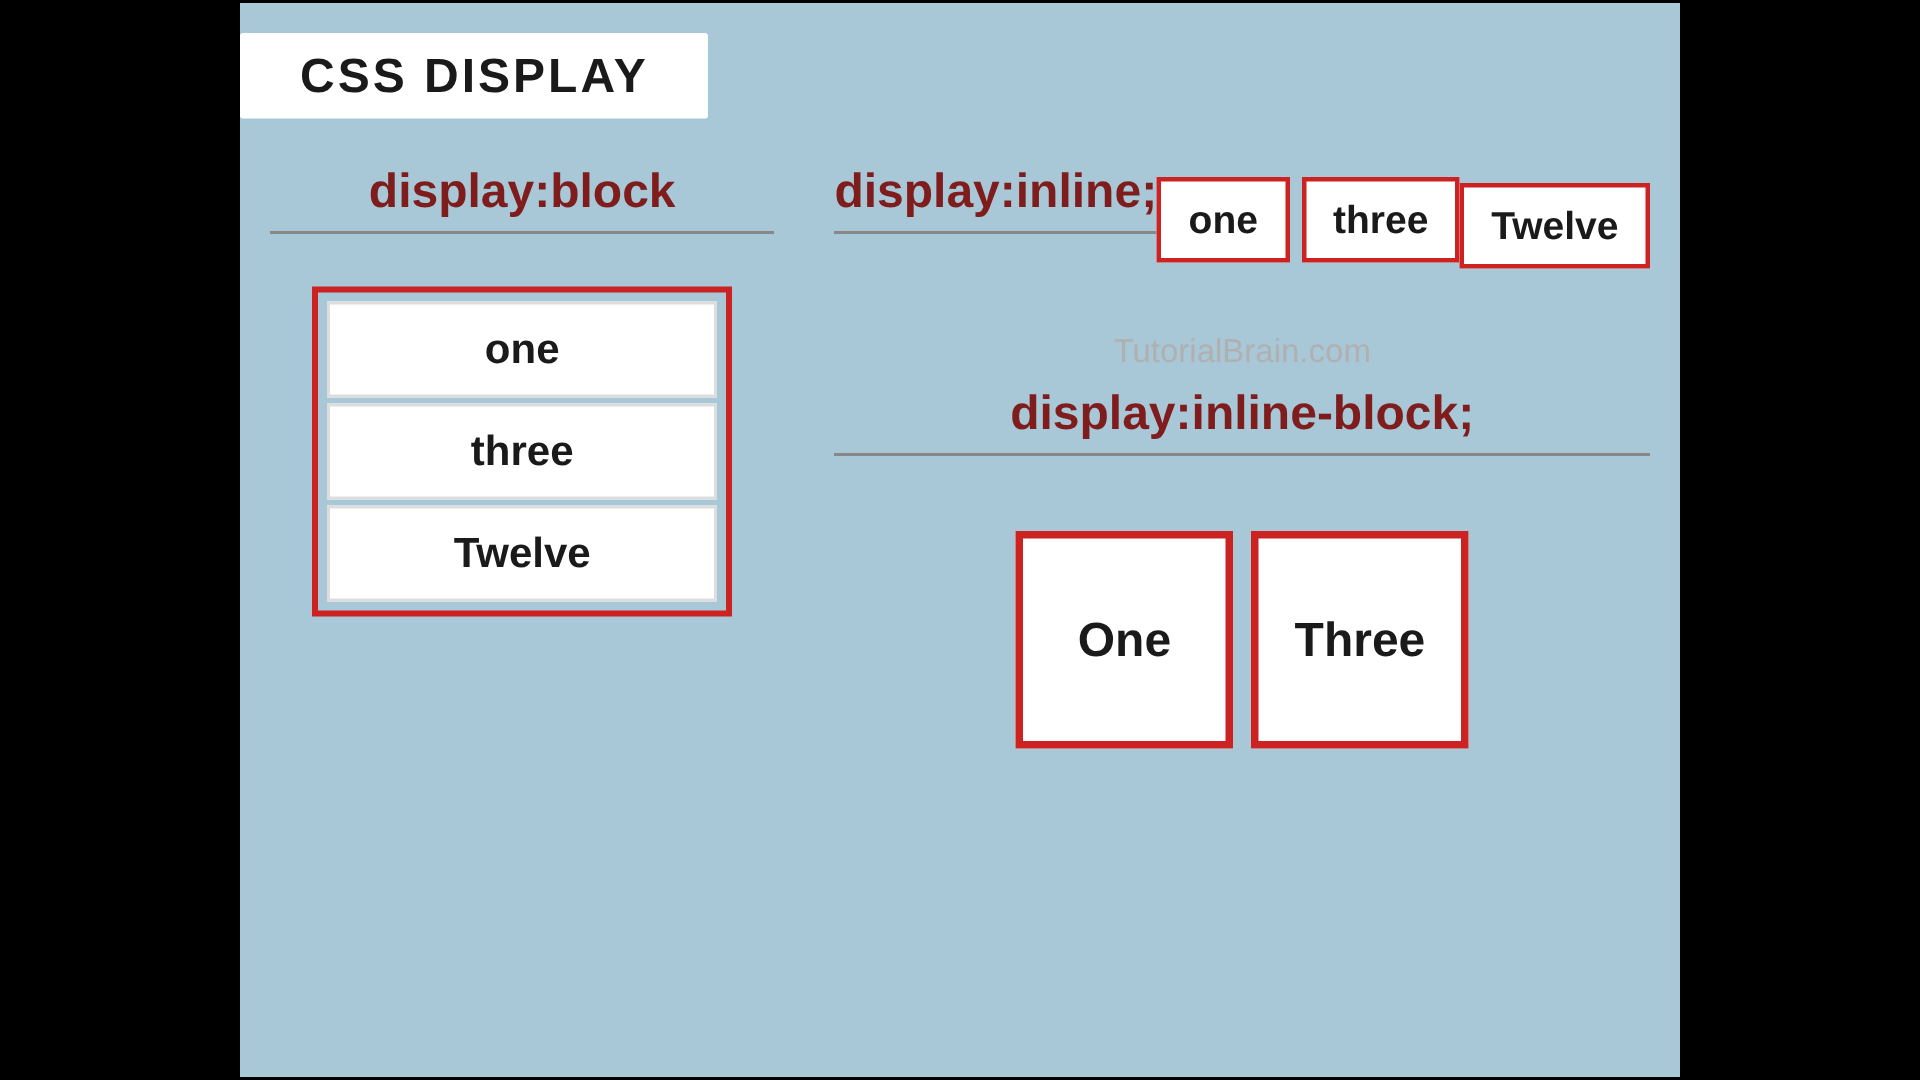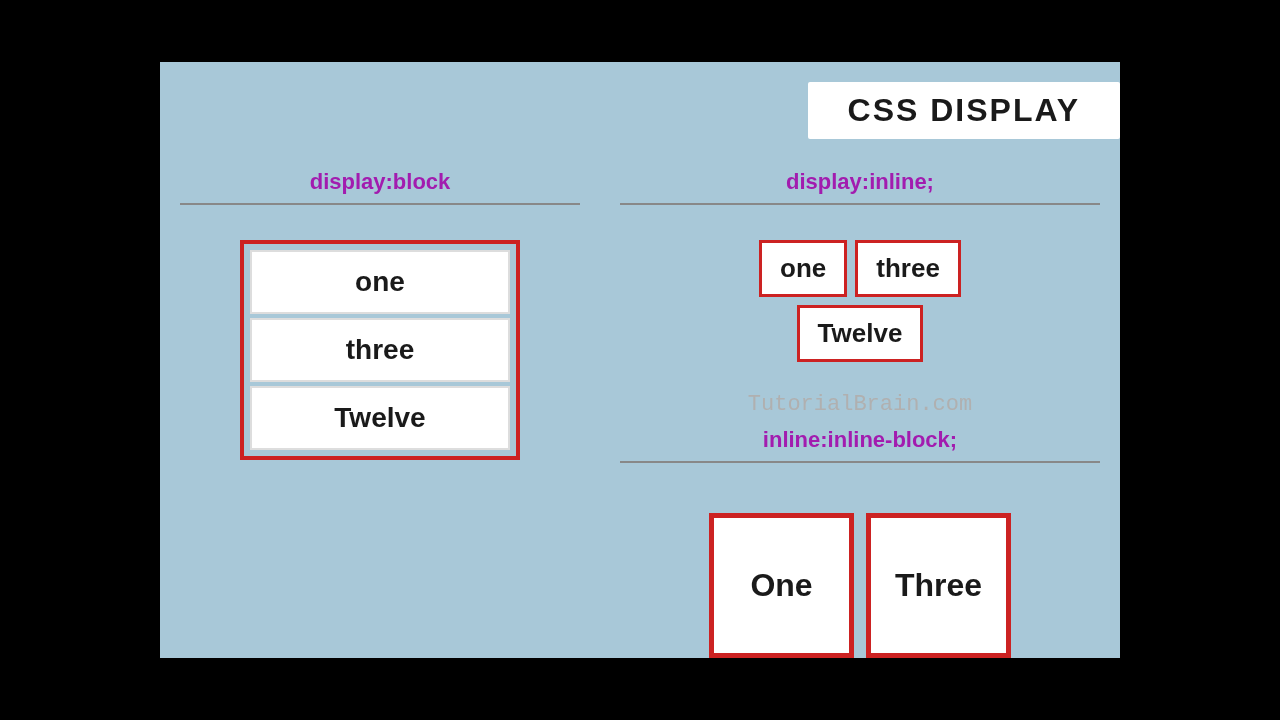--- a/index.html
+++ b/index.html
@@ -9,26 +9,26 @@
       height: 720px;
       background: #000;
       display: flex;
       align-items: center;
       justify-content: center;
       font-family: Arial, sans-serif;
     }
 
     .main-content {
       width: 960px;
-      height: 596px;
+      height: 716px;
       background: #a8c8d8;
       position: relative;
       display: flex;
       flex-direction: column;
-      align-items: flex-end;
+      align-items: flex-start;
     }
 
     
     .title-box {
       background: white;
       padding: 10px 40px;
       margin-top: 20px;
       border-radius: 2px;
     }
 
@@ -50,23 +50,23 @@
     
     .left-col {
       flex: 1;
       display: flex;
       flex-direction: column;
       align-items: center;
       padding: 0 20px;
     }
 
     .section-label {
-      font-size: 22px;
-      font-weight: 700;
-      color: #a21caf;
+      font-size: 32px;
+      font-weight: 700;
+      color: #7f1d1d;
       margin-bottom: 8px;
     }
 
     .underline {
       width: 100%;
       height: 2px;
       background: #888;
       margin-bottom: 20px;
     }
 
@@ -98,21 +98,21 @@
       display: flex;
       flex-direction: column;
       align-items: center;
       padding: 0 20px;
     }
 
     
     .inline-section {
       width: 100%;
       display: flex;
-      flex-direction: column;
+      flex-direction: row;
       align-items: center;
       margin-bottom: 20px;
     }
 
     .inline-items-row1 {
       display: flex;
       gap: 8px;
       margin-bottom: 8px;
     }
 
@@ -129,21 +129,20 @@
       font-weight: 700;
       color: #1a1a1a;
     }
 
     
     .watermark {
       font-size: 22px;
       color: #b0b0b0;
       margin: 10px 0;
       font-weight: 400;
-      font-family: Liberation Mono, monospace;
     }
 
     
     .inline-block-section {
       width: 100%;
       display: flex;
       flex-direction: column;
       align-items: center;
     }
 
@@ -212,21 +211,21 @@
         </div>
         <div class="inline-items-row2">
           <div class="inline-item">Twelve</div>
         </div>
       </div>
 
       <div class="watermark">TutorialBrain.com</div>
 
       <div class="inline-block-section">
         <div class="section-label-underline">
-          <span class="section-label">inline:inline-block;</span>
+          <span class="section-label">display:inline-block;</span>
           <div class="underline"></div>
         </div>
         <div class="inline-block-items">
           <div class="inline-block-item">One</div>
           <div class="inline-block-item">Three</div>
         </div>
       </div>
 
     </div>
   </div>

